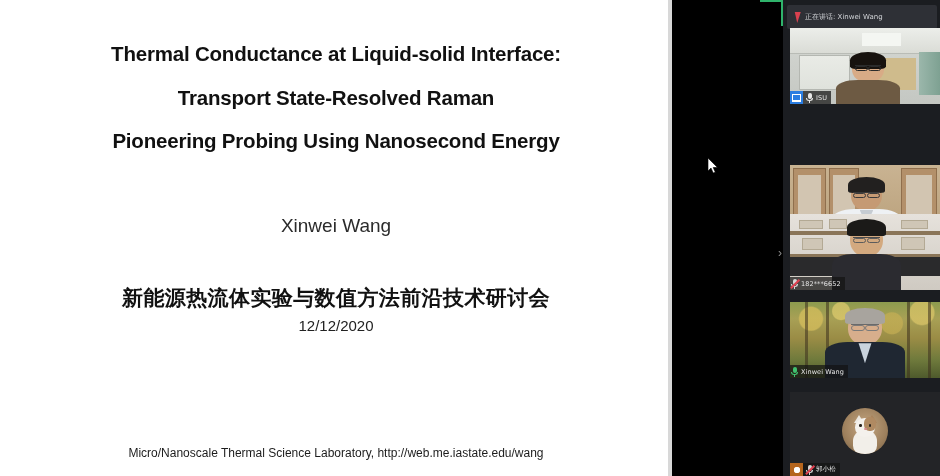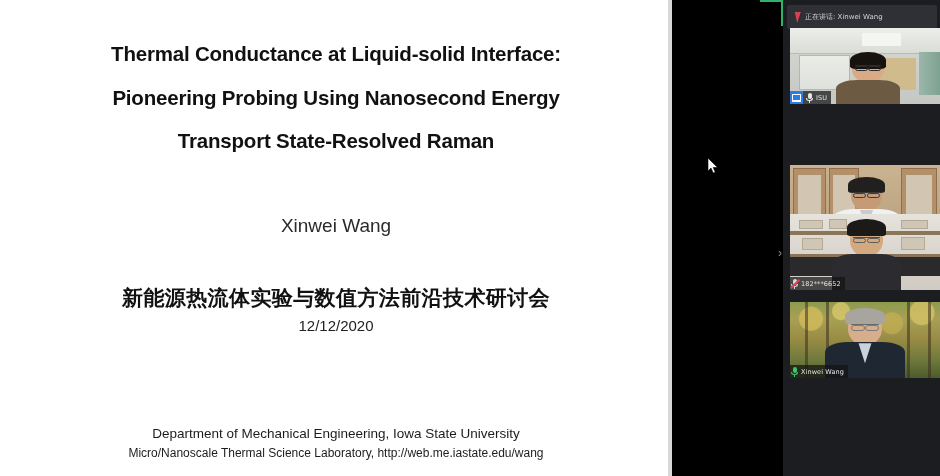--- a/index.html
+++ b/index.html
@@ -377,30 +377,29 @@
     border-radius:50% 50% 60% 60%; background:#d98b92;
   }
 </style>
 </head>
 <body>
 
 <div id="screen">
 
   <div id="slide">
     <div class="title-line">Thermal Conductance at Liquid-solid Interface:</div>
+    <div class="title-line">Transport State-Resolved Raman</div>
     <div class="title-line">Pioneering Probing Using Nanosecond Energy</div>
-    <div class="title-line">Transport State-Resolved Raman</div>
 
     <div class="author">Xinwei Wang</div>
 
     <div class="conf-cn">新能源热流体实验与数值方法前沿技术研讨会</div>
     <div class="conf-date">12/12/2020</div>
 
     <div class="footer">
-      <div class="dept">Department of Mechanical Engineering, Iowa State University</div>
       <div class="lab">Micro/Nanoscale Thermal Science Laboratory, http://web.me.iastate.edu/wang</div>
     </div>
   </div>
   <div id="slide-edge"></div>
 
   <div id="share-border-v"></div>
   <div id="share-border-h"></div>
 
   <div id="collapse-chevron">›</div>
 
@@ -515,15 +514,38 @@
       <div class="nameplate">
         <span class="mic green">
           <span class="cap"></span>
             <span class="arc"></span>
             <span class="stem"></span>
         </span>
         <span class="name-text">Xinwei Wang</span>
       </div>
     </div>
 
+    <div class="tile" style="top:392px; height:84px;">
+      <div class="tile-bg bg-dark">
+        <div class="avatar-circle">
+          <span class="ear-l"></span>
+            <span class="ear-r"></span>
+          <span class="cat-body"></span>
+            <span class="cat-head"></span>
+          <span class="cat-patch"></span>
+          <span class="eye-l"></span>
+            <span class="eye-r"></span>
+            <span class="nose"></span>
+        </div>
+      </div>
+      <div class="nameplate">
+        <span class="badge-user"></span>
+        <span class="mic muted">
+          <span class="cap"></span>
+            <span class="arc"></span>
+            <span class="stem"></span>
+        </span>
+        <span class="name-text">郭小松</span>
+      </div>
+    </div>
 
   </div>
 </div>
 
 </body></html>

